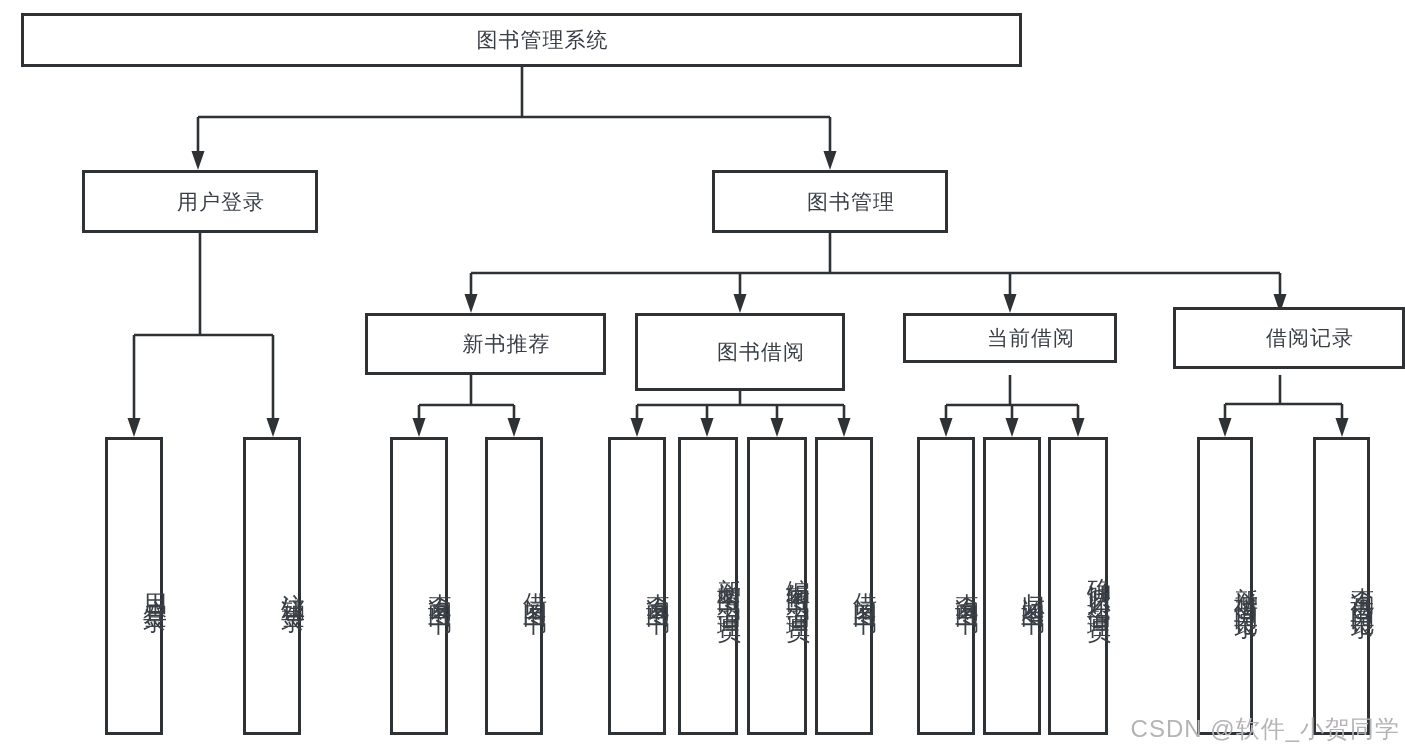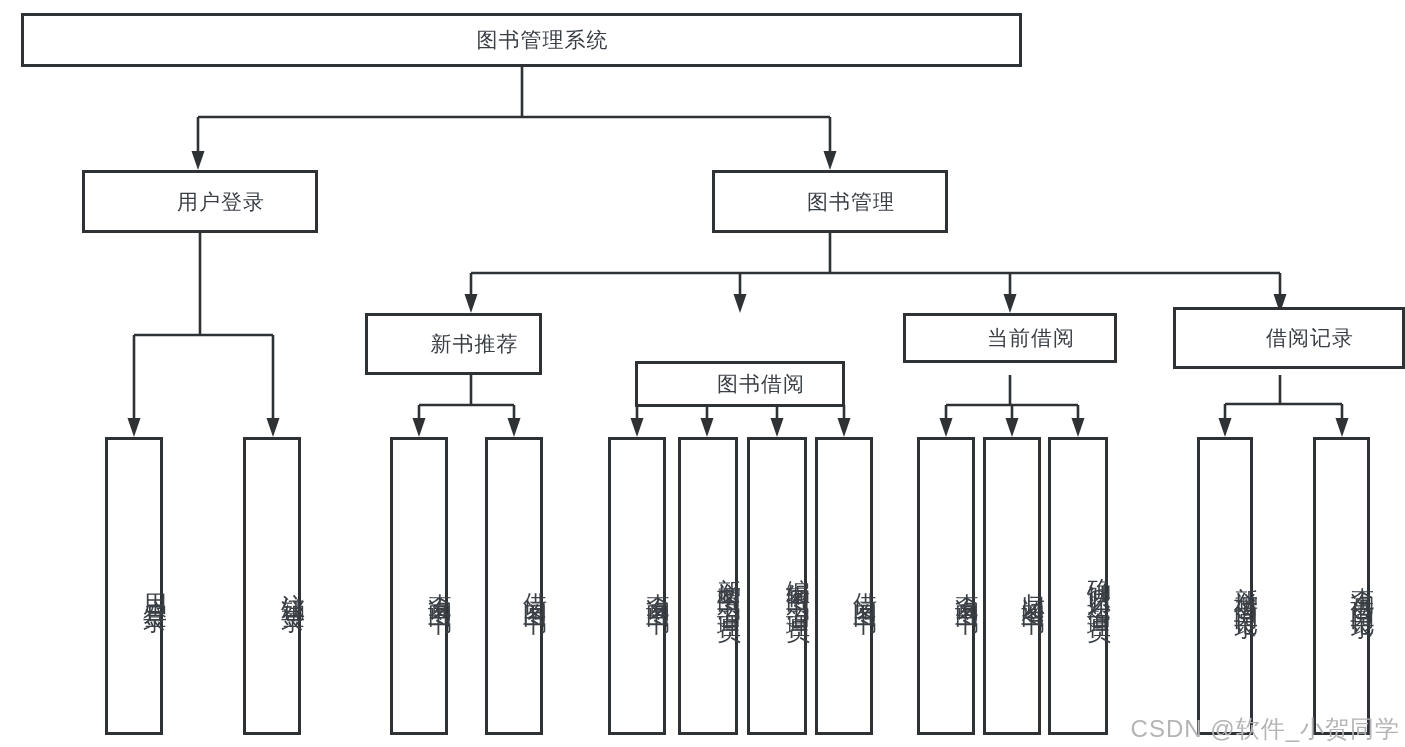--- a/index.html
+++ b/index.html
@@ -106,22 +106,22 @@
       <polygon points="1218.5,418 1231.5,418 1225,437"></polygon>
       <polygon points="1335.5,418 1348.5,418 1342,437"></polygon>
     </g>
   </svg>
 
   <div class="node h-node" style="left:21px;top:13px;width:1001px;height:54px;">图书管理系统</div>
 
   <div class="node h-node" style="left:82px;top:170px;width:236px;height:63px;">用户登录</div>
   <div class="node h-node" style="left:712px;top:170px;width:236px;height:63px;text-align:center;">图书管理</div>
 
-  <div class="node h-node" style="left:365px;top:313px;width:177px;height:62px;">新书推荐</div>
-  <div class="node h-node" style="left:635px;top:313px;width:210px;height:46px;margin-top:48px;">图书借阅</div>
+  <div class="node h-node" style="left:365px;top:313px;width:241px;height:62px;">新书推荐</div>
+  <div class="node h-node" style="left:635px;top:313px;width:210px;height:78px;">图书借阅</div>
   <div class="node h-node" style="left:903px;top:313px;width:214px;height:50px;">当前借阅</div>
   <div class="node h-node" style="left:1173px;top:307px;width:232px;height:62px;">借阅记录</div>
 
   <div class="node leaf" style="left:105px;top:437px;width:58px;height:298px;">
     <span class="v-text">用户登录</span>
   </div>
   <div class="node leaf" style="left:243px;top:437px;width:58px;height:298px;">
     <span class="v-text">注销登录</span>
   </div>
 

